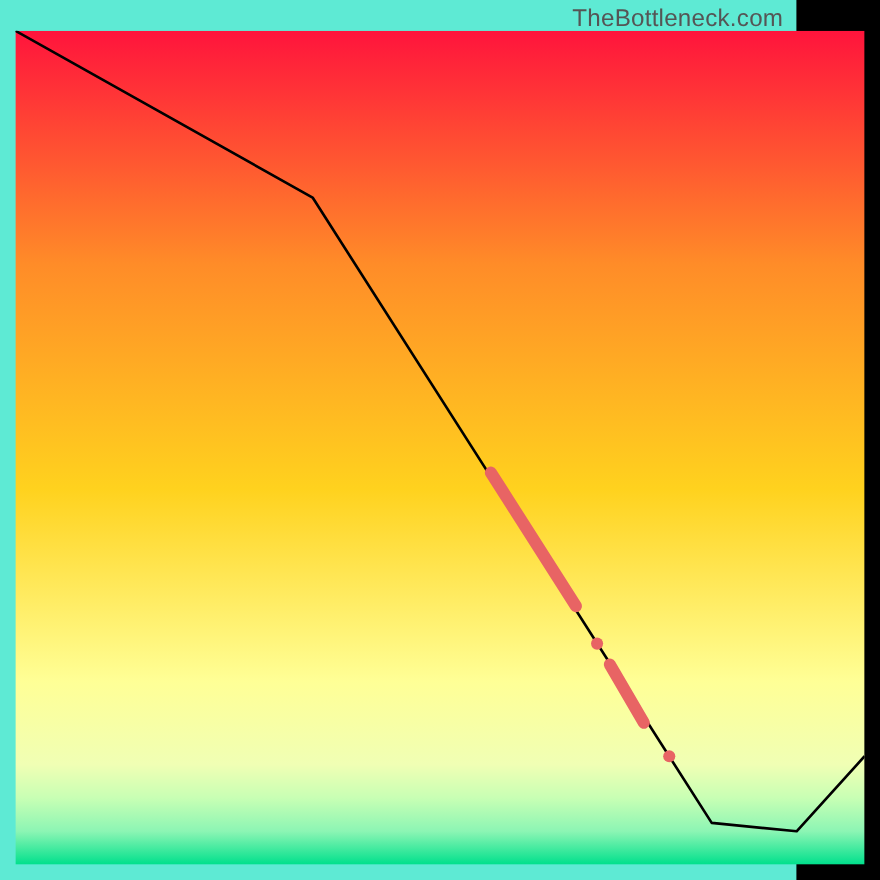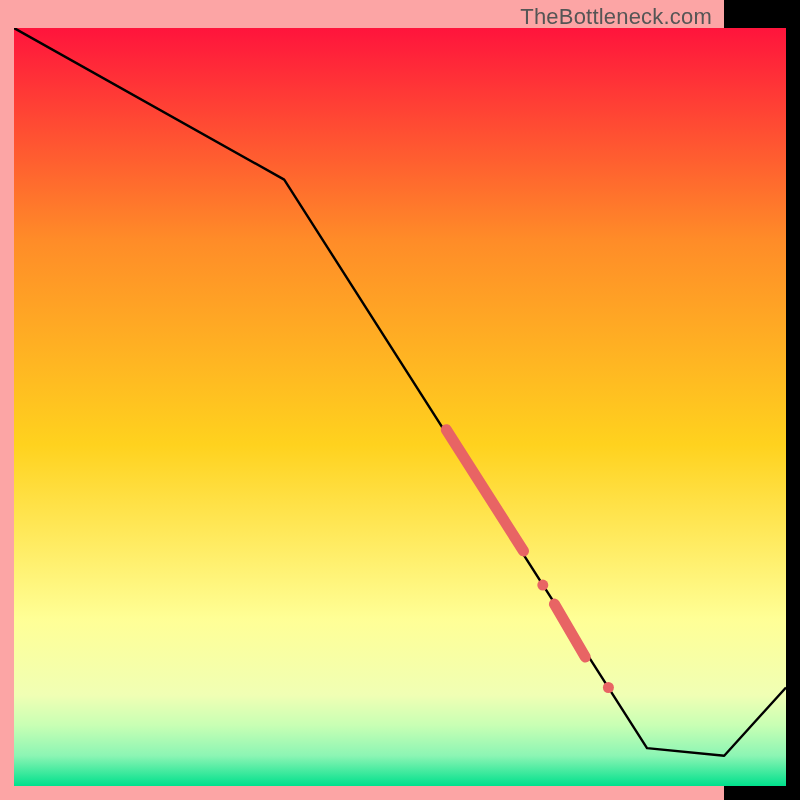--- a/index.html
+++ b/index.html
@@ -7,21 +7,21 @@
     padding: 0;
     width: 800px;
     height: 800px;
     background: #000;
     overflow: hidden;
   }
   .outer {
     position: relative;
     width: 724px;
     height: 800px;
-    background: #fca5a5;
+    background: #5eead4;
   }
   .watermark {
     position: absolute;
     top: 4px;
     right: 12px;
     color: #555;
     font-family: Arial, Helvetica, sans-serif;
     font-size: 22px;
     font-weight: 500;
     letter-spacing: 0.2px;

